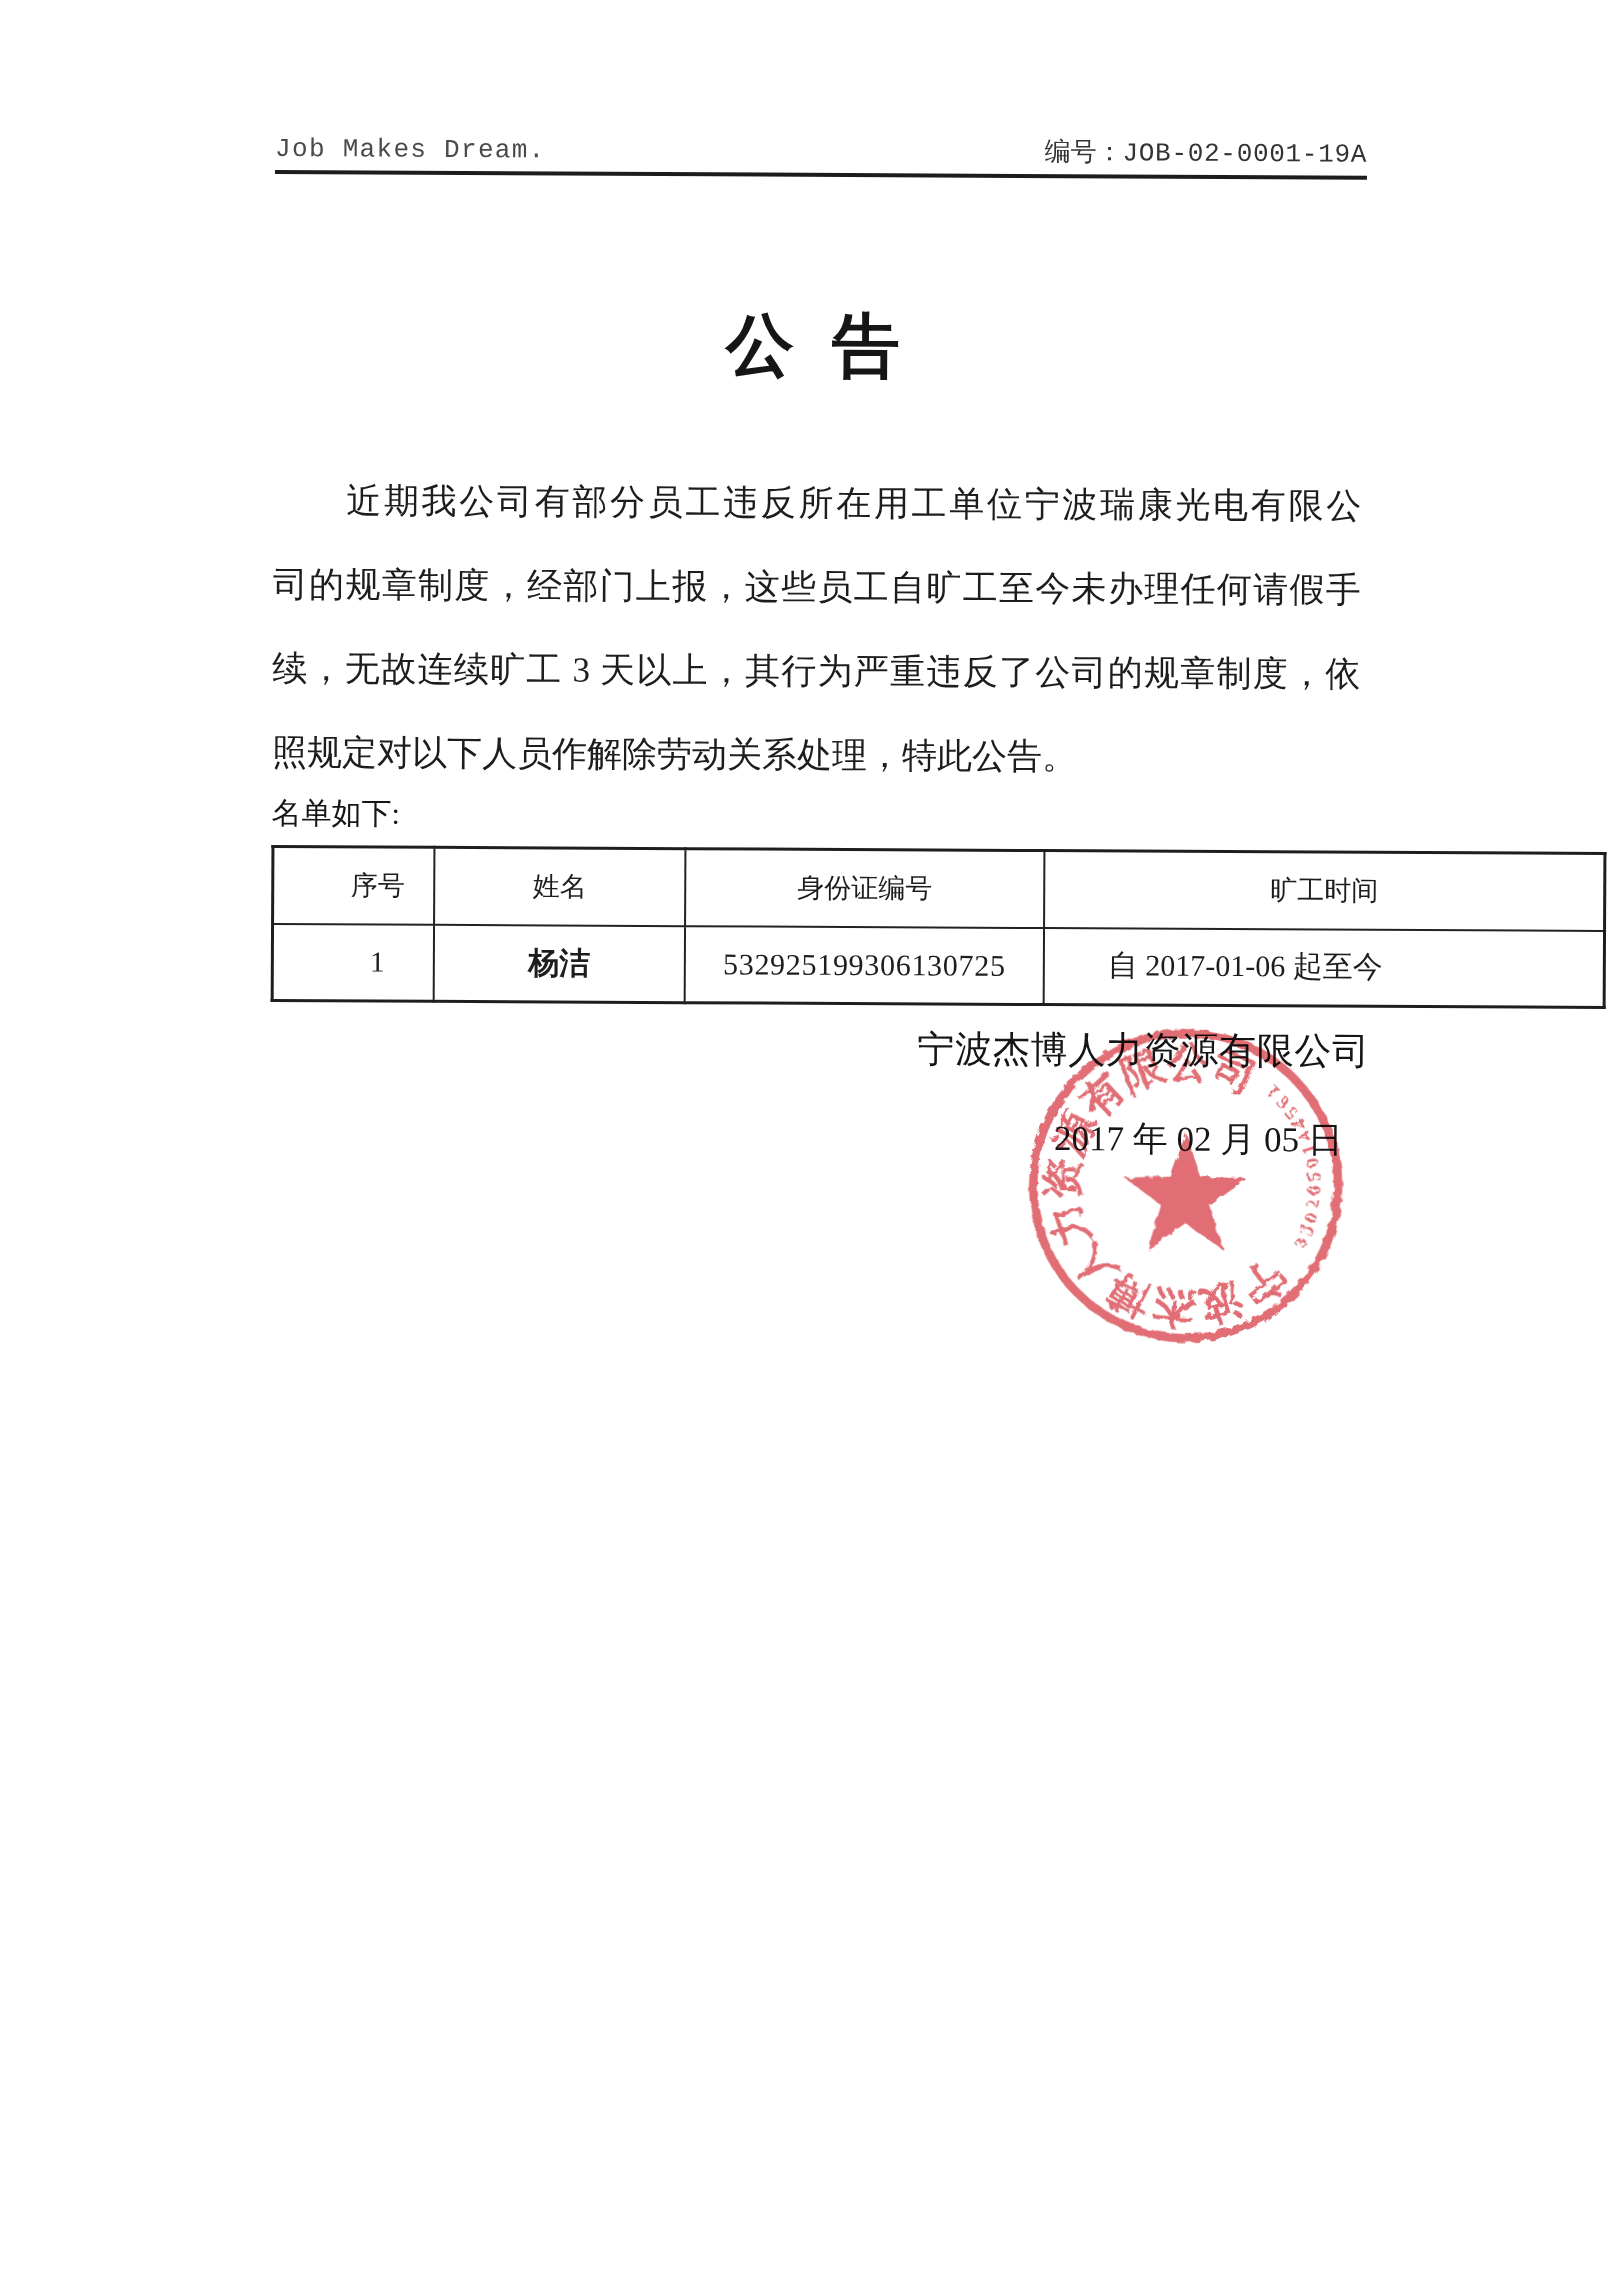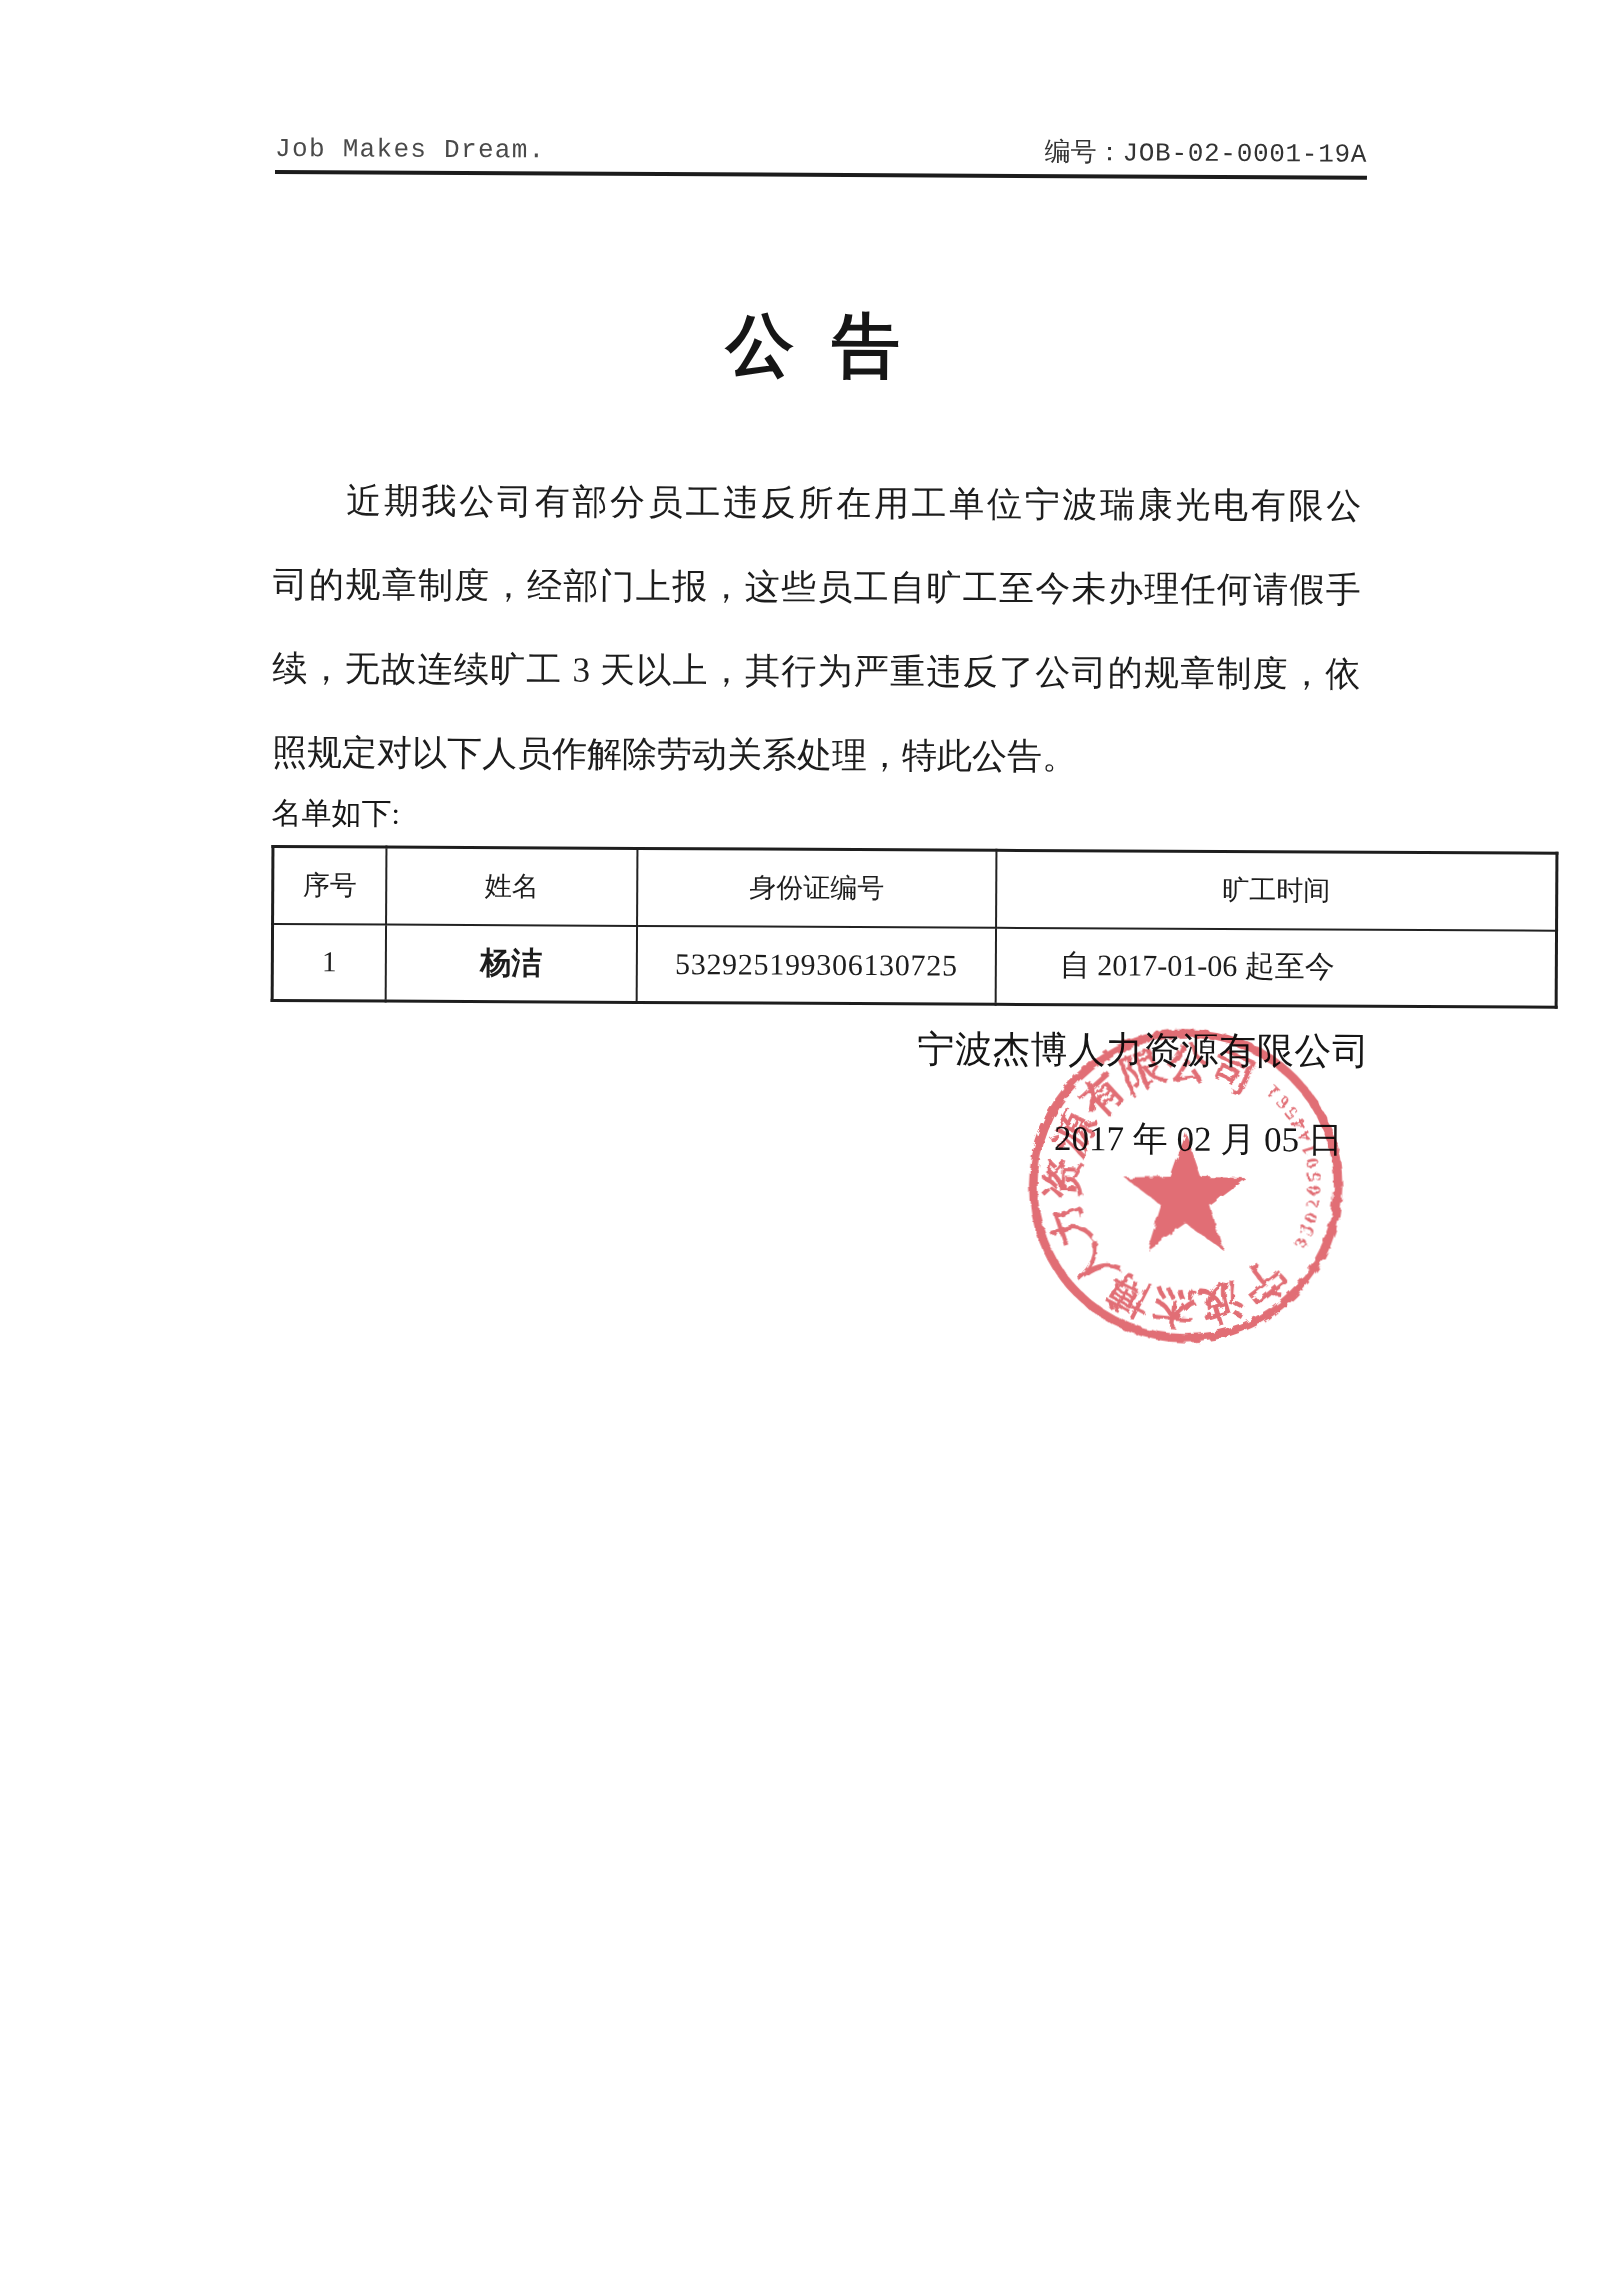--- a/index.html
+++ b/index.html
@@ -103,21 +103,21 @@
   }
   .roster td {
     border: 2px solid #222222;
     text-align: center;
     vertical-align: middle;
     font-size: 29px;
     color: #1d1d1d;
     padding: 0;
   }
   .roster tr { height: 77px; }
-  .roster .c0 { width: 111px; }
+  .roster .c0 { width: 111px; padding-left: 48px; }
   .roster .c1 { width: 249px; }
   .roster .c2 { width: 357px; }
   .roster .c3 { width: 495px; }
   .roster { border: 3.3px solid #1e1e1e; }
   .roster .hdr td { font-size: 27px; }
   .roster .name-cell { font-weight: 700; font-size: 31px; }
   .roster .id-cell   { font-size: 30px; letter-spacing: 0.7px; }
   .roster .time-cell { text-align: left; padding-left: 63px; font-size: 30px; }
   
   .company-line {

